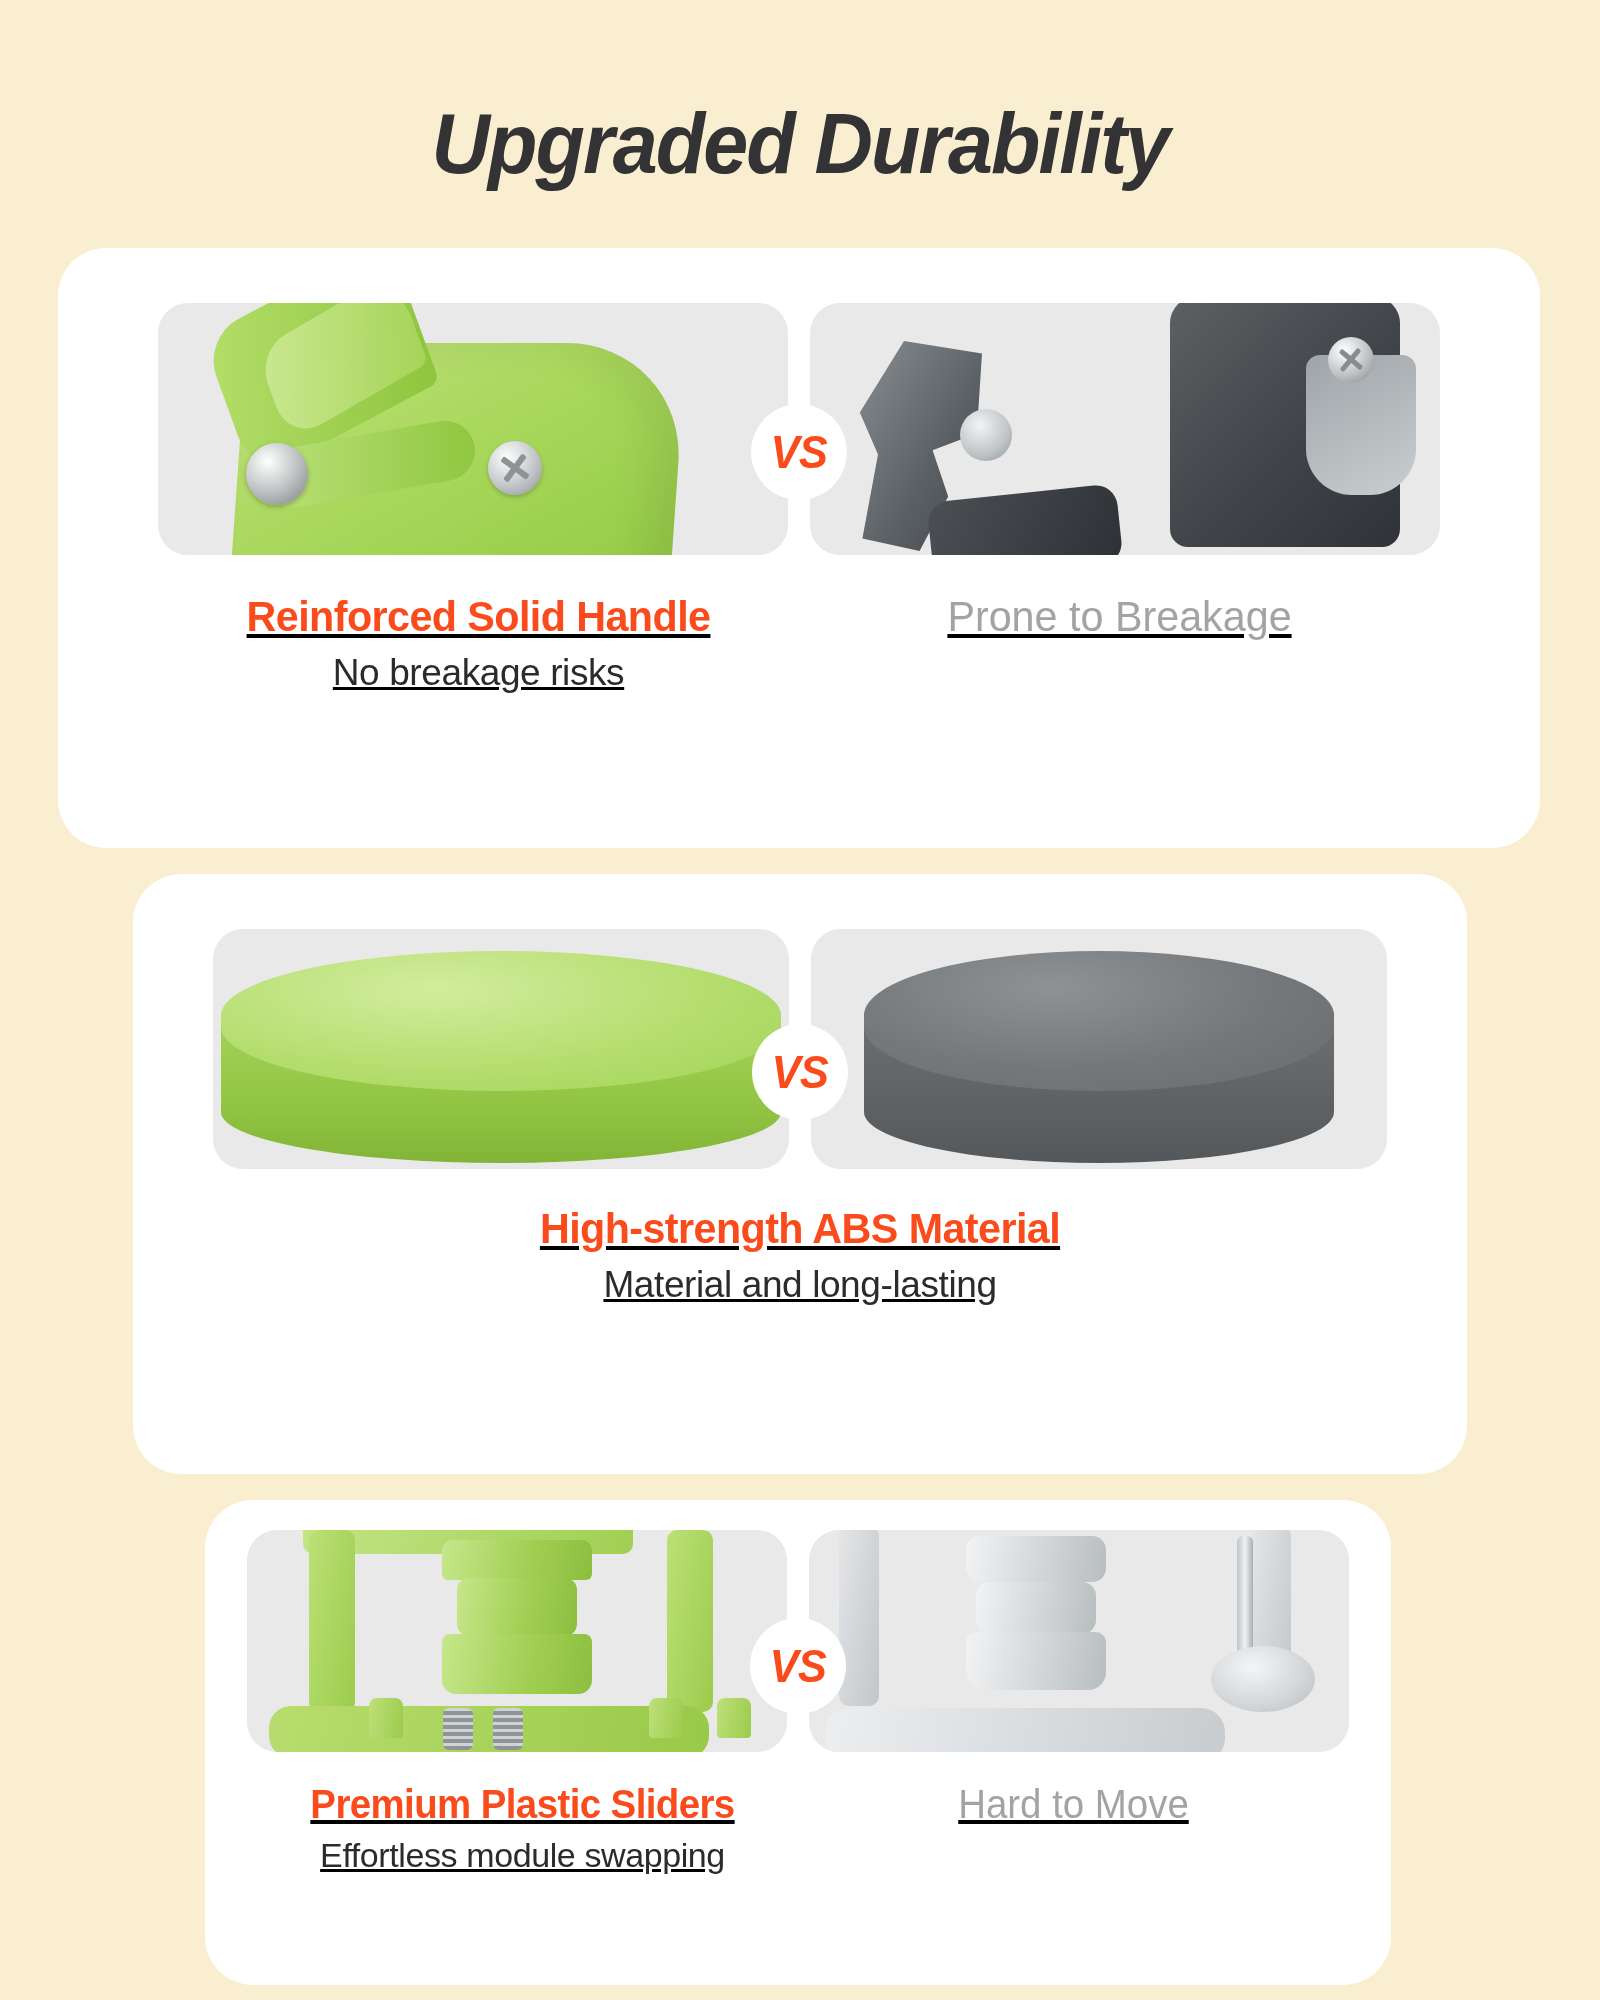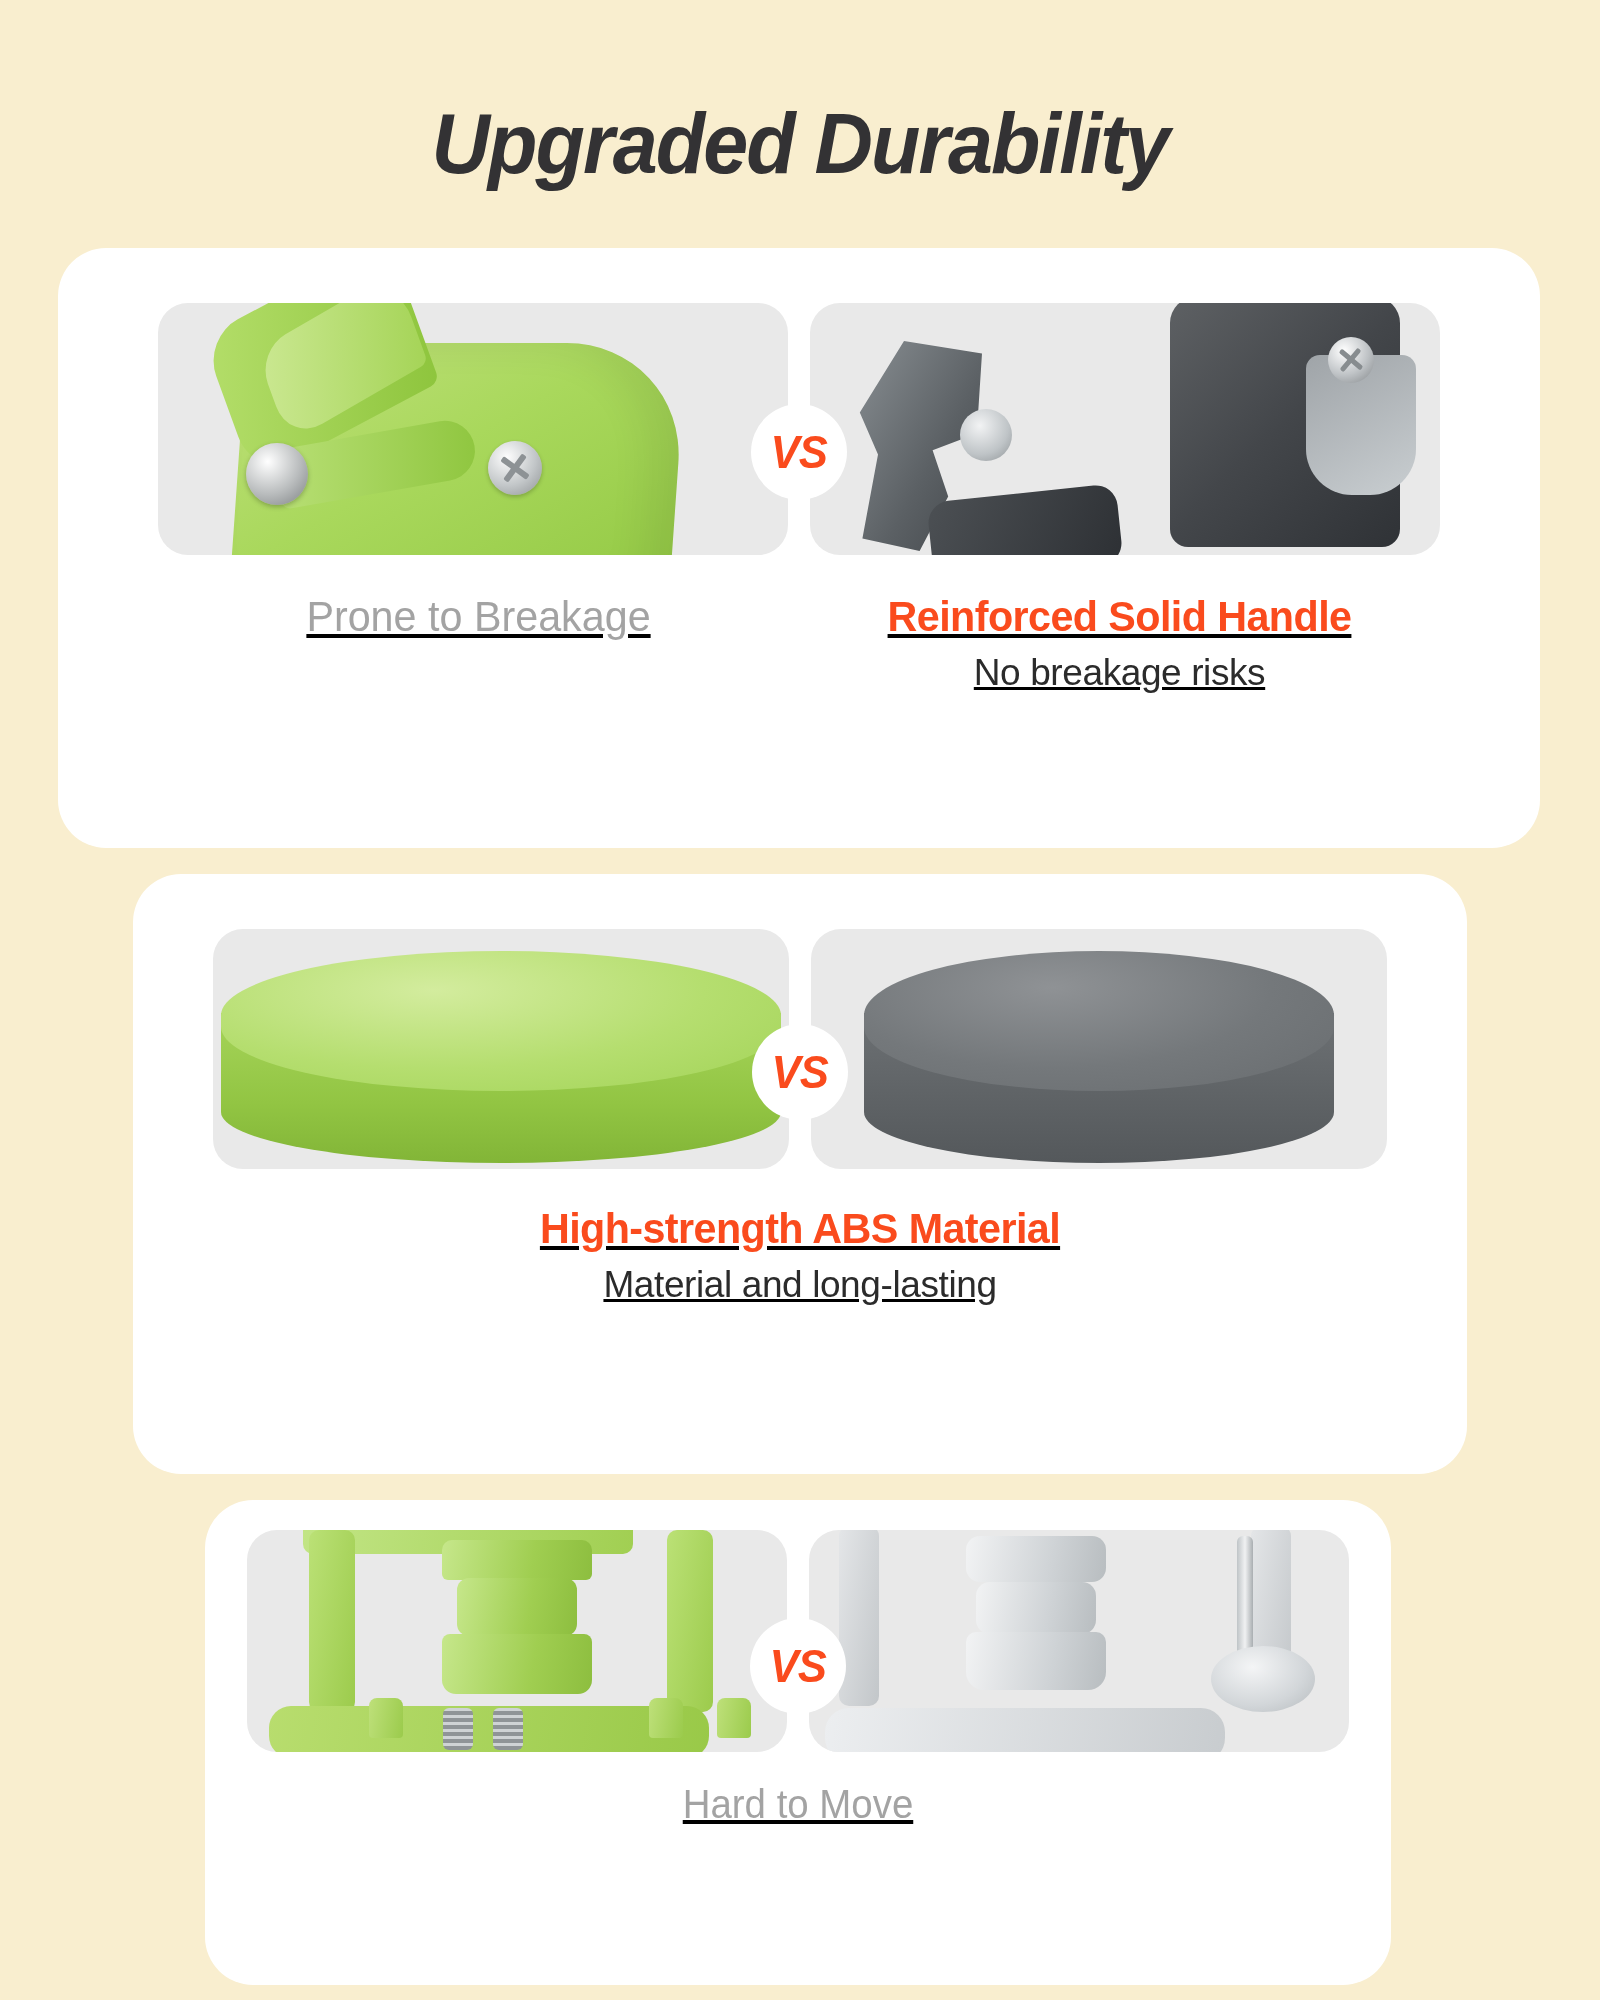--- a/index.html
+++ b/index.html
@@ -340,25 +340,25 @@
         <div class="d-base"></div>
       </div>
 
       <div class="vs-badge">
         <span>VS</span>
       </div>
     </div>
 
     <div class="captions">
       <div class="cap">
-        <div class="cap-title cap-title--con">Prone to Breakage</div>
-      </div>
-      <div class="cap">
         <div class="cap-title cap-title--pro">Reinforced Solid Handle</div>
         <div class="cap-sub">No breakage risks</div>
+      </div>
+      <div class="cap">
+        <div class="cap-title cap-title--con">Prone to Breakage</div>
       </div>
     </div>
   </section>
 
   <section class="card card--2">
     <div class="panes">
       <div class="seam"></div>
 
       <div class="pane">
         <div class="disc disc--green">
@@ -417,18 +417,22 @@
         <div class="g-plate"></div>
       </div>
 
       <div class="vs-badge">
         <span>VS</span>
       </div>
     </div>
 
     <div class="captions">
       <div class="cap">
+        <div class="cap-title cap-title--pro">Premium Plastic Sliders</div>
+        <div class="cap-sub">Effortless module swapping</div>
+      </div>
+      <div class="cap">
         <div class="cap-title cap-title--con">Hard to Move</div>
       </div>
     </div>
   </section>
 
 </div>
 
 </body></html>

